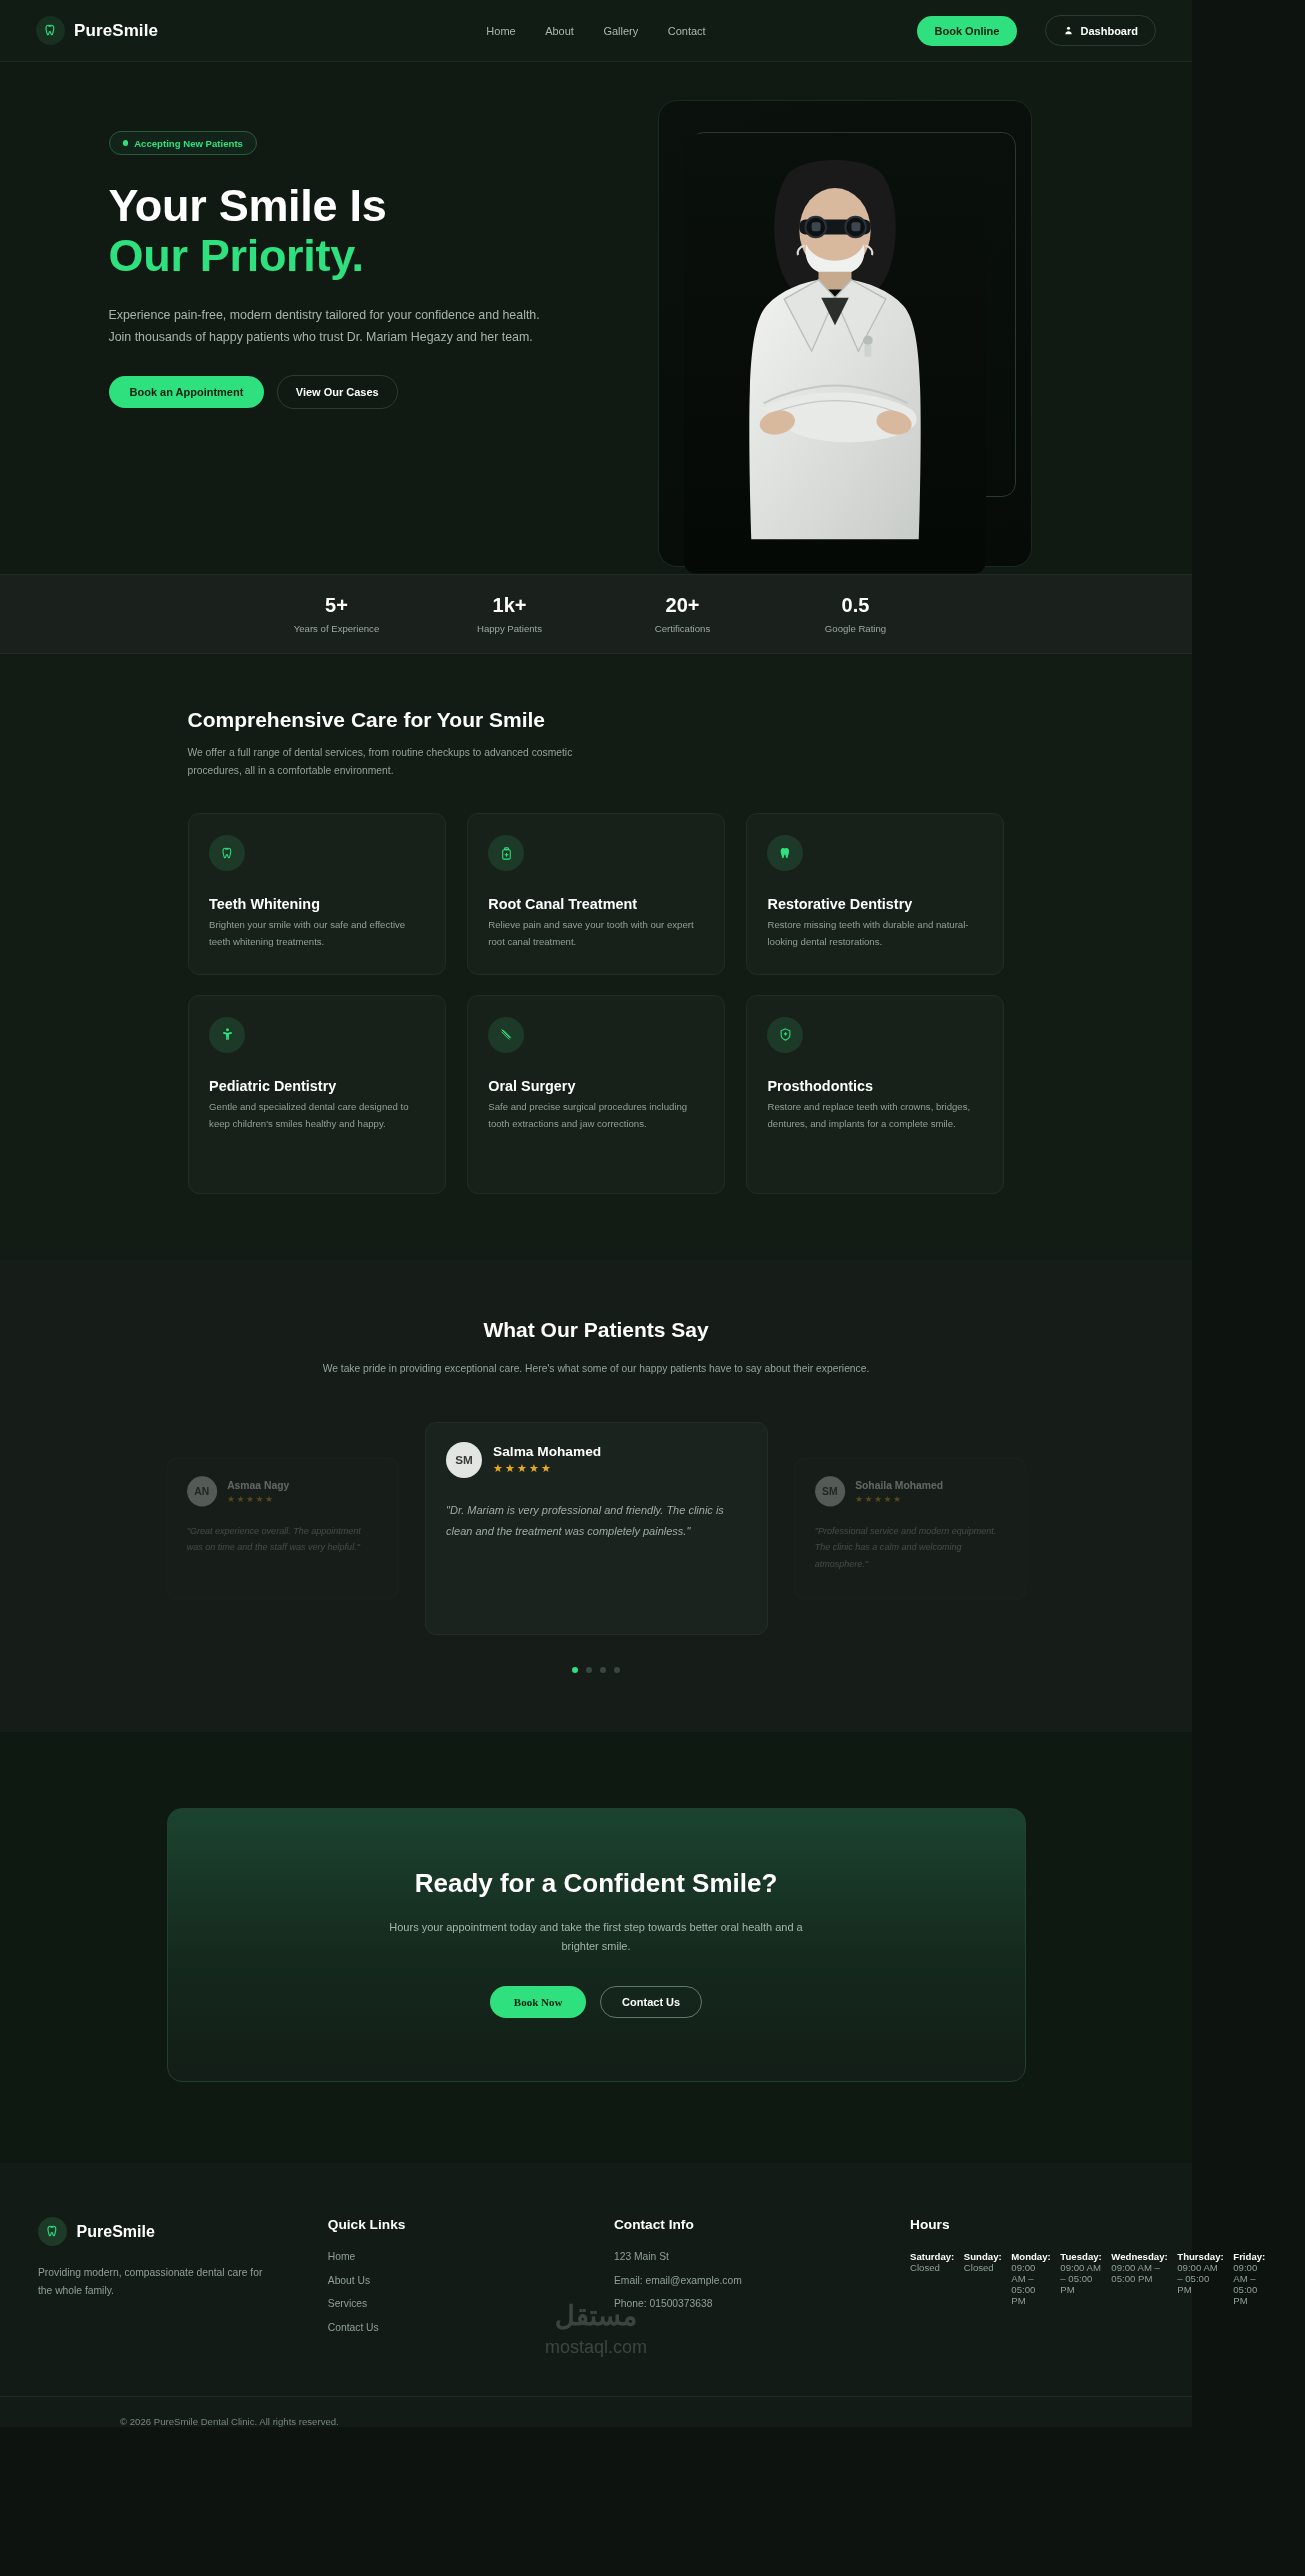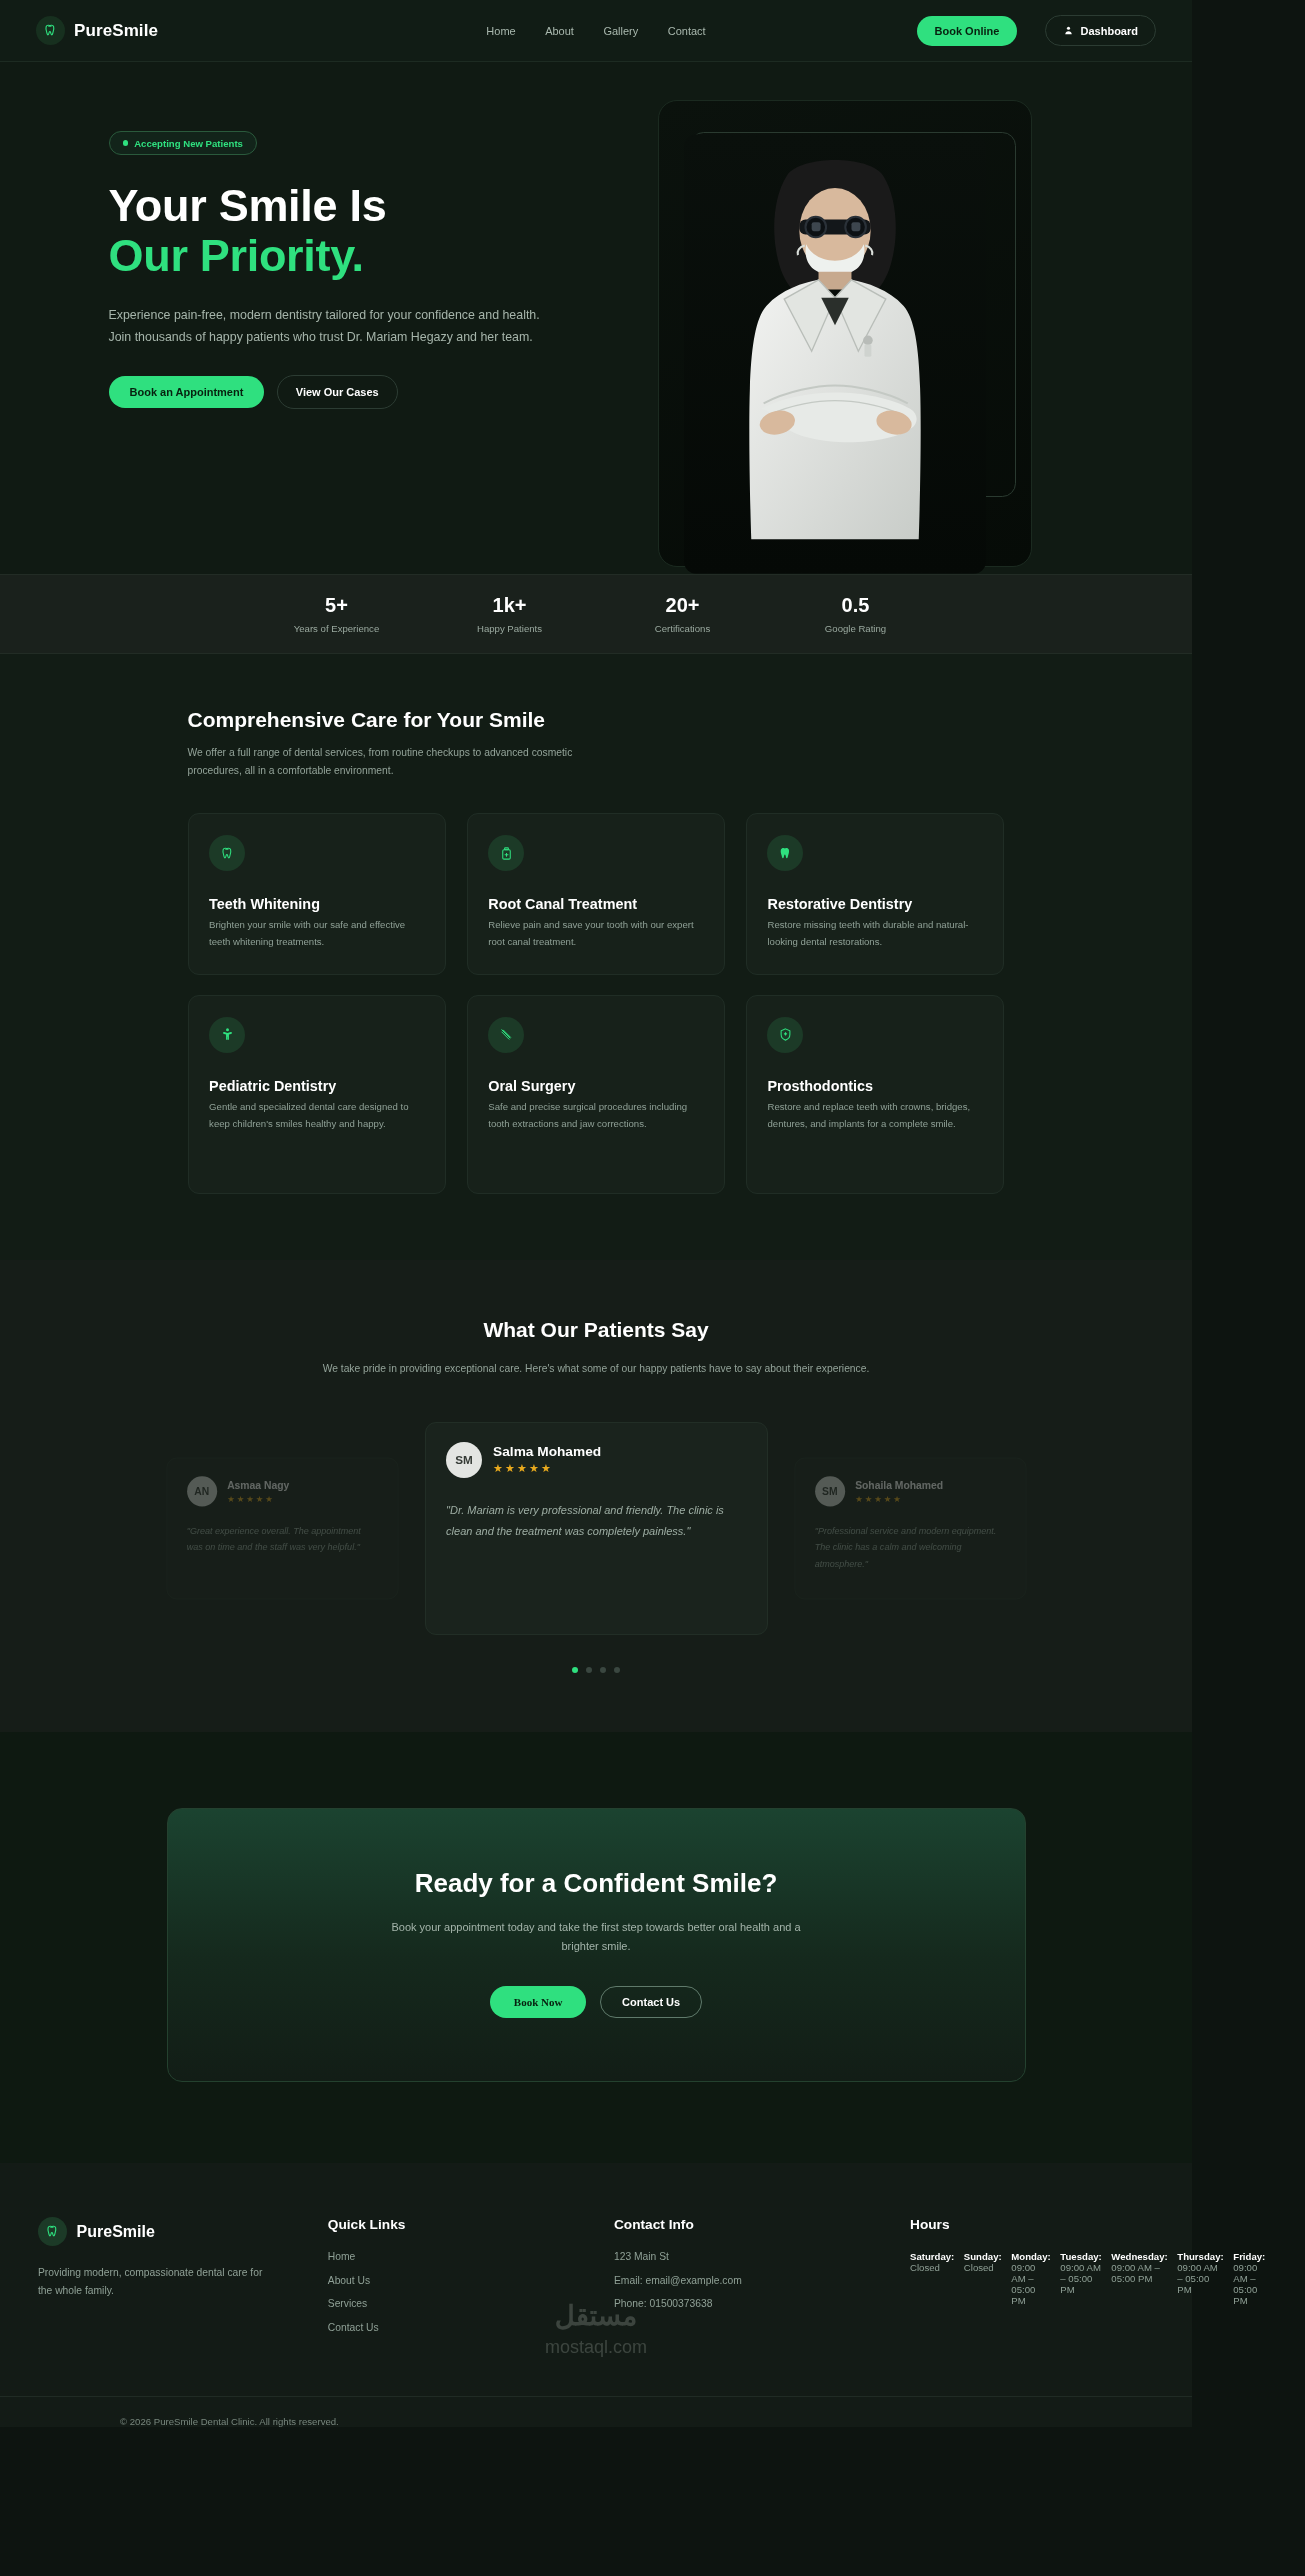--- a/index.html
+++ b/index.html
@@ -463,21 +463,21 @@
       <span class="dot on"></span>
       <span class="dot"></span>
       <span class="dot"></span>
       <span class="dot"></span>
     </div>
   </div>
 
   <div class="cta-sec">
     <div class="cta-box">
       <div class="cta-title">Ready for a Confident Smile?</div>
-      <div class="cta-sub">Book your appointment today and take the first step towards better oral health and a brighter smile.</div>
+      <div class="cta-sub">Hours your appointment today and take the first step towards better oral health and a brighter smile.</div>
       <div class="cta-actions">
         <button class="btn-cta-primary">Book Now</button>
         <button class="btn-cta-ghost">Contact Us</button>
       </div>
     </div>
   </div>
 
   <div class="footer">
     <div class="f-wrap">
 

